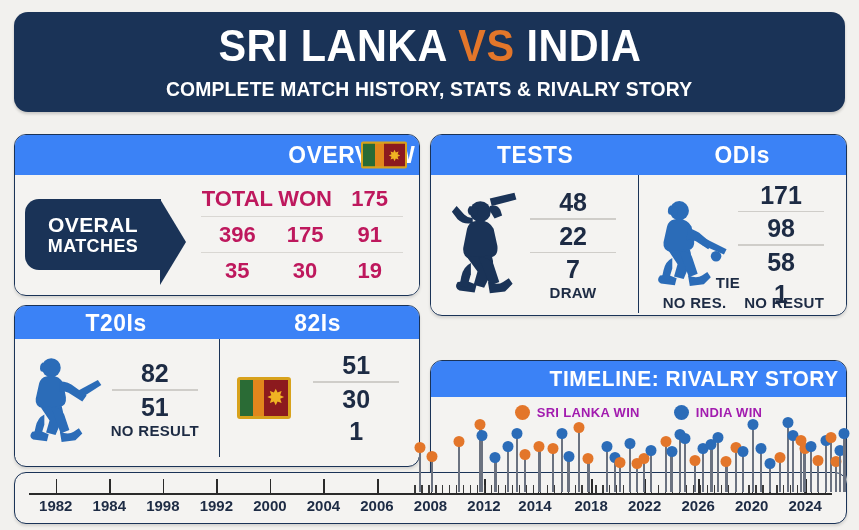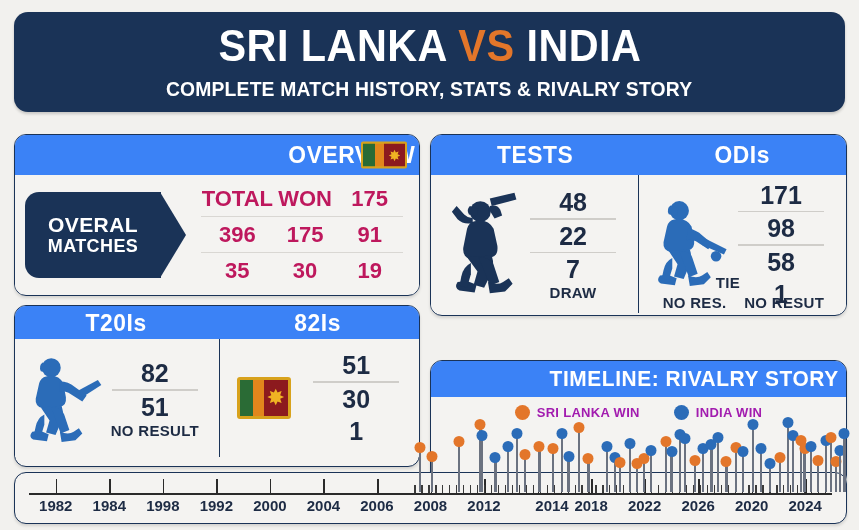--- a/index.html
+++ b/index.html
@@ -55,21 +55,21 @@
     display:flex;overflow:hidden;box-sizing:border-box;background:#d8a21c;
   }
   .flag-green{width:28%;background:#2a6b35;}
   .flag-orange{width:22%;background:#e2861c;}
   .flag-maroon{flex:1;background:#8c1a1e;position:relative;display:flex;align-items:center;justify-content:center;}
   .flag-lion{color:#f0b323;font-size:15px;line-height:1;}
   .flag-wrap{position:absolute;right:12px;top:50%;transform:translateY(-50%);}
   .ov-body{display:flex;height:119px;align-items:center;}
   .badge{
     position:relative;margin-left:10px;
-    width:136px;height:86px;background:#1a3357;color:#fff;
+    width:136px;height:71px;background:#1a3357;color:#fff;
     border-radius:14px 0 0 14px;
     display:flex;flex-direction:column;align-items:center;justify-content:center;
     flex:0 0 auto;
   }
   .badge:after{
     content:"";position:absolute;right:-25px;top:0;
     width:0;height:0;border-style:solid;
     border-width:43px 0 43px 26px;border-color:transparent transparent transparent #1a3357;
   }
   .badge-l1{font-size:21px;font-weight:bold;letter-spacing:.4px;line-height:1.12;}
@@ -429,21 +429,21 @@
       <div id="axis-labels">
           <div class="axis-lbl" style="left: 40.7667px;">1982</div>
           <div class="axis-lbl" style="left: 94.3px;">1984</div>
           <div class="axis-lbl" style="left: 147.833px;">1998</div>
           <div class="axis-lbl" style="left: 201.367px;">1992</div>
           <div class="axis-lbl" style="left: 254.9px;">2000</div>
           <div class="axis-lbl" style="left: 308.433px;">2004</div>
           <div class="axis-lbl" style="left: 361.967px;">2006</div>
           <div class="axis-lbl" style="left: 415.5px;">2008</div>
           <div class="axis-lbl" style="left: 469.033px;">2012</div>
-          <div class="axis-lbl" style="left: 537px;">2014</div>
+          <div class="axis-lbl" style="left: 520px;">2014</div>
           <div class="axis-lbl" style="left: 576.1px;">2018</div>
           <div class="axis-lbl" style="left: 629.633px;">2022</div>
           <div class="axis-lbl" style="left: 683.167px;">2026</div>
           <div class="axis-lbl" style="left: 736.7px;">2020</div>
           <div class="axis-lbl" style="left: 790.233px;">2024</div>
         </div>
     </div>
   </div>
 
   <div id="lolli-layer" style="position:absolute;left:0;top:0;width:859px;height:530px;pointer-events:none;">

